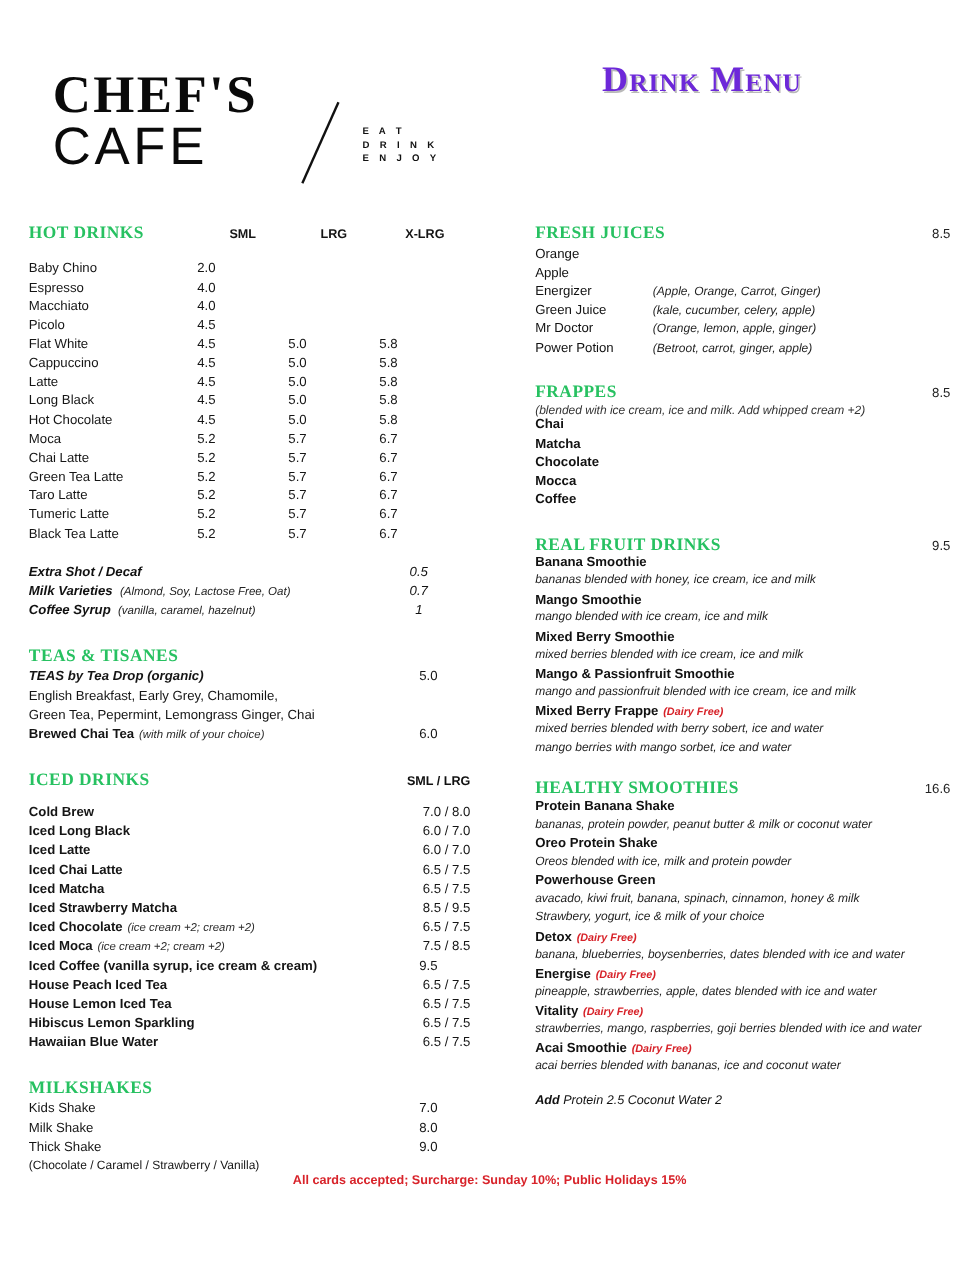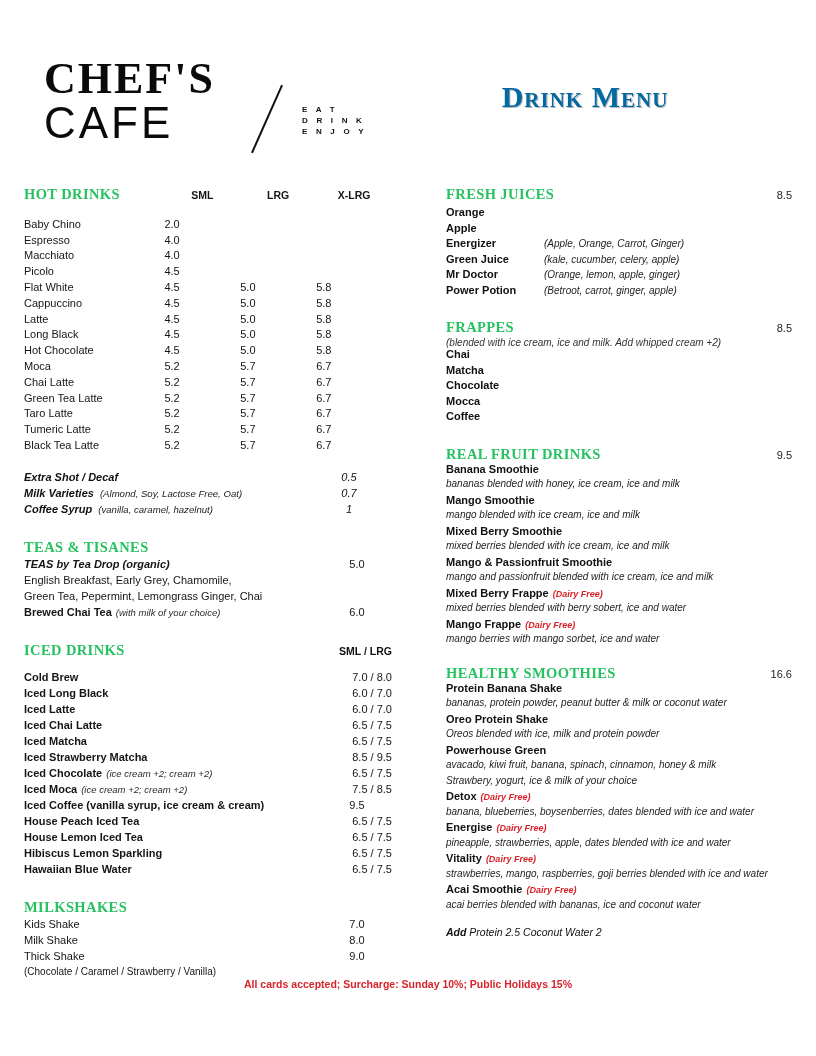--- a/index.html
+++ b/index.html
@@ -67,29 +67,29 @@
     top: 46px;
     font-size: 8px;
     font-weight: bold;
     letter-spacing: 3.2px;
     line-height: 11px;
     color: #111111;
   }
   .drink-menu-title {
     position: absolute;
     left: 420px;
-    top: 80px;
+    top: 50px;
     width: 330px;
     text-align: center;
     font-family: "Liberation Serif", serif;
     font-weight: bold;
     font-size: 30px;
     letter-spacing: 1px;
     font-variant: small-caps;
-    color: #0369a1;
+    color: #6d28d9;
     text-shadow: 1.2px 1.2px 0 #b9b9b9;
   }
 
   
   .col {
     position: absolute;
     top: 186px;
     width: 368px;
   }
   .col-left  { left: 24px; }
@@ -200,21 +200,21 @@
   }
 
   
   .jrow {
     display: flex;
     align-items: baseline;
     height: 15.5px;
     font-size: 11px;
   }
   .jrow .nm {
-    font-weight: bold;
+    font-weight: normal;
     width: 98px;
   }
   .jrow .ing {
     font-style: italic;
     font-size: 10px;
     color: #242424;
   }
   .simple-bold {
     font-weight: bold;
     font-size: 11px;
@@ -570,21 +570,20 @@
       <div class="item-name"><span>Banana Smoothie</span><span class="tag-df"></span></div>
       <div class="item-desc">bananas blended with honey, ice cream, ice and milk</div>
       <div class="item-name"><span>Mango Smoothie</span><span class="tag-df"></span></div>
       <div class="item-desc">mango blended with ice cream, ice and milk</div>
       <div class="item-name"><span>Mixed Berry Smoothie</span><span class="tag-df"></span></div>
       <div class="item-desc">mixed berries blended with ice cream, ice and milk</div>
       <div class="item-name"><span>Mango &amp; Passionfruit Smoothie</span><span class="tag-df"></span></div>
       <div class="item-desc">mango and passionfruit blended with ice cream, ice and milk</div>
       <div class="item-name"><span>Mixed Berry Frappe</span><span class="tag-df">(Dairy Free)</span></div>
       <div class="item-desc">mixed berries blended with berry sobert, ice and water</div>
-      <div class="item-name"><span>Mango Frappe</span><span class="tag-df">(Dairy Free)</span></div>
       <div class="item-desc">mango berries with mango sorbet, ice and water</div>
     </div>
 
     <div class="spacer-16"></div>
     <div class="section">
       <div class="sec-head-row">
         <div class="sec-title">Healthy Smoothies</div>
         <div class="sec-price" style="margin-right:22px">16.6</div>
       </div>
       <div class="item-name"><span>Protein Banana Shake</span><span class="tag-df"></span></div>

